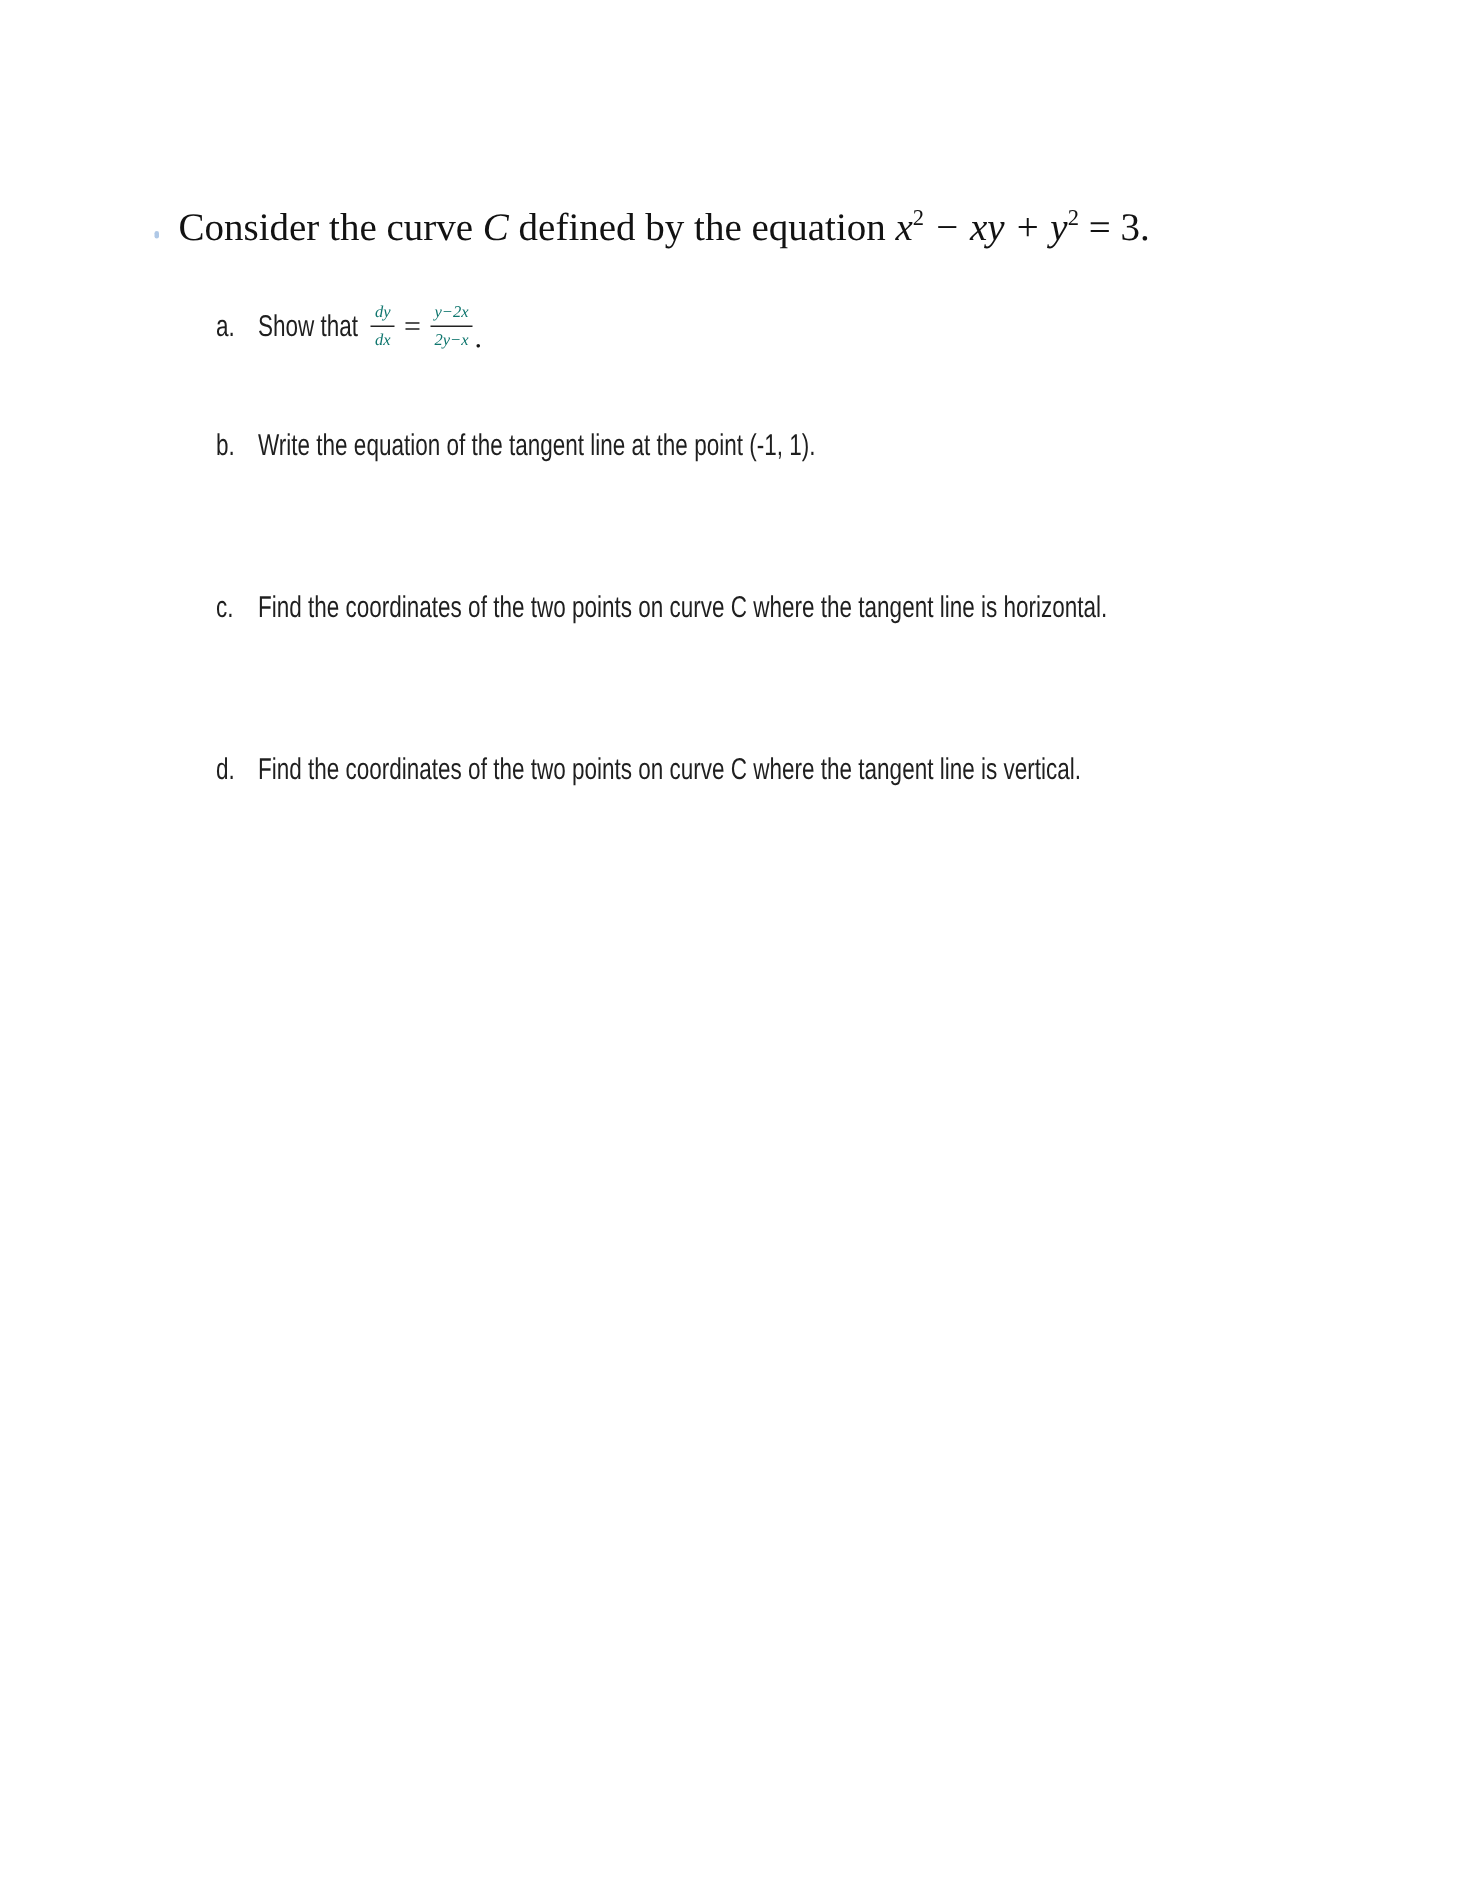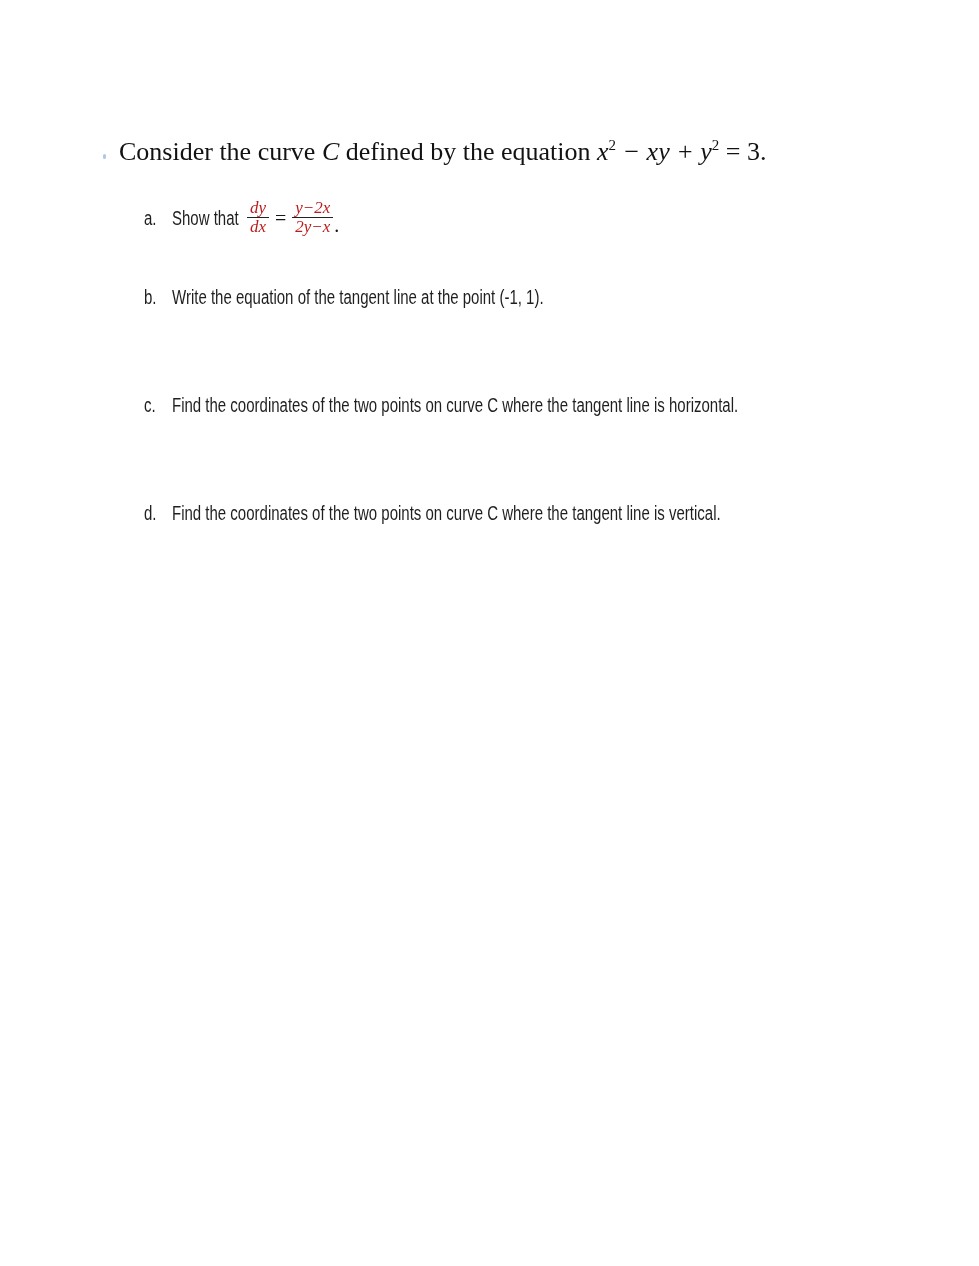--- a/index.html
+++ b/index.html
@@ -62,23 +62,23 @@
   .item-b { top: 285px; }
   .item-c { top: 393px; }
   .item-d { top: 501px; }
 
   .frac {
     display: inline-flex;
     flex-direction: column;
     align-items: center;
     font-family: "Liberation Serif", serif;
     font-style: italic;
-    font-size: 17px;
+    font-size: 11px;
     line-height: 16px;
-    color: #b91c1c;
+    color: #0f766e;
   }
   .frac .num { padding: 0 3px 1px; border-bottom: 1.3px solid #222222; }
   .frac .den { padding-top: 1px; }
   .eq {
     font-family: "Liberation Serif", serif;
     font-size: 20px;
     margin: 0 6px;
     color: #161616;
   }
   .terminator {

